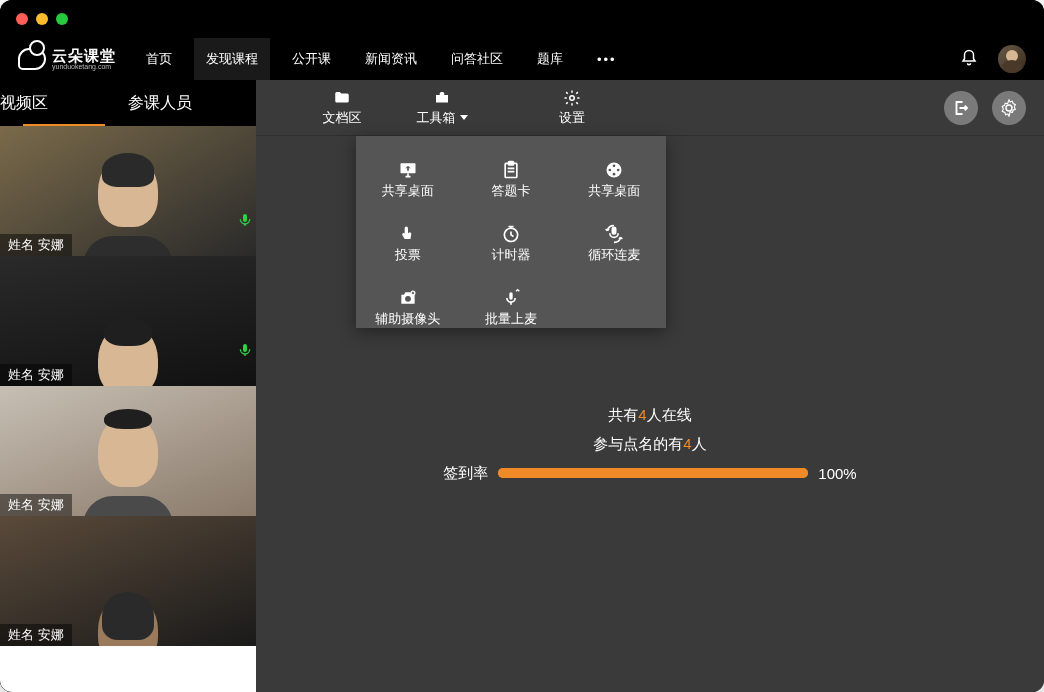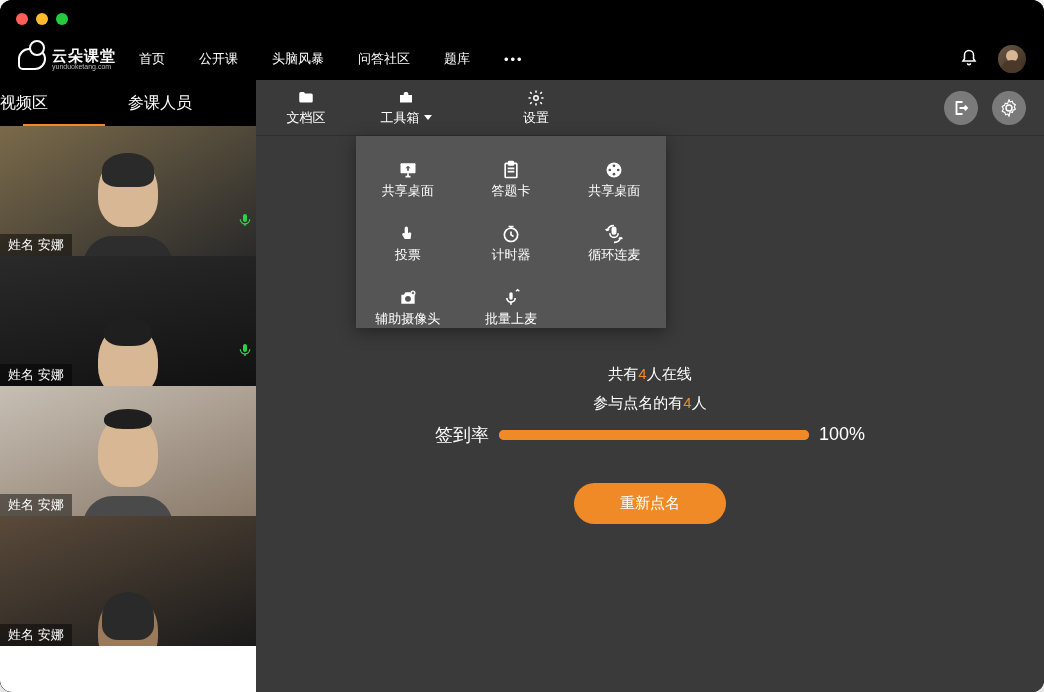--- a/index.html
+++ b/index.html
@@ -2,21 +2,21 @@
 <html><head>
 <meta charset="utf-8">
 <style>
 * { margin:0; padding:0; box-sizing:border-box; font-family:"Microsoft YaHei","PingFang SC",Arial,sans-serif; }
 body { background:#fff; display:flex; align-items:center; justify-content:center; height:100vh; }
 .browser-chrome { width:1044px; height:692px; background:#000; border-radius:12px; overflow:hidden; display:flex; flex-direction:column; box-shadow:0 10px 40px rgba(0,0,0,.25); }
 .titlebar { height:38px; display:flex; align-items:center; padding-left:16px; gap:8px; background:#000; }
 .dot { width:12px; height:12px; border-radius:50%; }
 .dot-r { background:#ff5f56; } .dot-y { background:#ffbd2e; } .dot-g { background:#27c93f; }
 .topnav { height:42px; background:#000; display:flex; align-items:center; padding:0 18px; color:#fff; font-size:13px; gap:10px; }
-.logo { display:flex; align-items:center; gap:6px; margin-right:1px; }
+.logo { display:flex; align-items:center; gap:6px; margin-right:8px; }
 .logo-cloud { width:28px; height:22px; border:2.5px solid #fff; border-radius:14px 14px 14px 6px; position:relative; }
 .logo-cloud:before { content:""; position:absolute; width:12px; height:12px; border:2.5px solid #fff; border-radius:50%; top:-10px; left:9px; background:#000; }
 .logo-txt { display:flex; flex-direction:column; line-height:1; }
 .logo-main { font-size:15px; font-weight:600; letter-spacing:1px; }
 .logo-sub { font-size:7px; color:#bbb; }
 .nav-item { padding:0 12px; cursor:pointer; height:42px; display:flex; align-items:center; }
 .nav-item.active { background:#1a1a1a; }
 .topnav-right { margin-left:auto; display:flex; align-items:center; gap:20px; }
 .bell-icon svg { width:18px; height:18px; }
 .avatar { width:28px; height:28px; border-radius:50%; background:linear-gradient(135deg,#6a5a4a,#3a2a1a); overflow:hidden; position:relative; }
@@ -35,38 +35,38 @@
 .face { width:60px; height:72px; background:#d8b894; border-radius:50% 50% 40% 40%; position:relative; }
 .hair1 { position:absolute; top:-6px; left:6px; width:48px; height:28px; background:#1f1f1f; border-radius:50% 50% 40% 40%; }
 .hair2 { position:absolute; top:-2px; left:4px; width:52px; height:34px; background:#2a2a2a; border-radius:50% 50% 30% 30%; }
 .body1 { position:absolute; bottom:-40px; left:50%; margin-left:-45px; width:90px; height:60px; background:#2d2d2d; border-radius:30px 30px 0 0; }
 .tile-name { position:absolute; left:0; bottom:0; padding:2px 8px; font-size:13px; color:#fff; background:rgba(0,0,0,.45); }
 .mic-badge { position:absolute; right:3px; bottom:28px; width:16px; height:16px; }
 .mic-badge svg { width:16px; height:16px; }
 .tile-empty { height:130px; background:#fff; }
 
 .content { flex:1; display:flex; flex-direction:column; position:relative; color:#fff; }
-.toolbar { height:56px; background:#3a3a3a; display:flex; align-items:stretch; border-bottom:1px solid #2e2e2e; }
+.toolbar { height:56px; background:#3a3a3a; display:flex; align-items:stretch; border-bottom:1px solid #2e2e2e;padding-left:36px; }
 .tool { width:100px; display:flex; flex-direction:column; align-items:center; justify-content:center; gap:2px; font-size:13px; cursor:pointer; }
 .tool svg { width:20px; height:18px; }
 .tool .lbl { display:flex; align-items:center; gap:4px; }
 .caret-d { width:0; height:0; border-left:4px solid transparent; border-right:4px solid transparent; border-top:5px solid #fff; }
 .toolbar-right { margin-left:auto; display:flex; align-items:center; gap:14px; padding-right:18px; }
 .circle-btn { width:34px; height:34px; border-radius:50%; background:#7a7a7a; display:flex; align-items:center; justify-content:center; cursor:pointer; }
 .circle-btn svg { width:18px; height:18px; }
 
 .dropdown { position:absolute; top:56px; left:100px; width:310px; background:#555; display:grid; grid-template-columns:repeat(3,1fr); z-index:5; box-shadow:0 4px 16px rgba(0,0,0,.4); }
 .dd-item { height:64px; display:flex; flex-direction:column; align-items:center; justify-content:flex-end; gap:2px; font-size:13px; cursor:pointer; position:relative; }
 .dd-item svg { width:22px; height:20px; }
 .dd-item.highlighted { outline:2px solid #d9362b; outline-offset:-4px; }
 
 .result-panel { flex:1; display:flex; align-items:center; justify-content:center; }
 .result-inner { display:flex; flex-direction:column; align-items:center; gap:10px; font-size:15px; margin-top:60px; }
 .accent { color:#f08a26; }
-.bar-row { display:flex; align-items:center; gap:10px; font-size:18px; }
+.bar-row { display:flex; align-items:center; gap:10px; font-size:15px; }
 .bar-track { width:310px; height:10px; border-radius:5px; background:#f08a26; position:relative; overflow:hidden; }
 .bar-fill { position:absolute; inset:0; background:#f08a26; }
 .primary-btn { margin-top:26px; background:#f08a26; color:#fff; border:none; padding:11px 46px; border-radius:24px; font-size:15px; cursor:pointer; }
 </style>
 </head>
 <body>
 
 <div class="browser-chrome">
   <div class="titlebar">
     <div class="dot dot-r"></div>
@@ -78,25 +78,28 @@
     <div class="logo">
       <div class="logo-cloud"></div>
       <div class="logo-txt">
         <span class="logo-main">云朵课堂</span>
         <span class="logo-sub">yunduoketang.com</span>
       </div>
     </div>
     <div class="nav-item">
         <span>首页</span>
       </div>
+    <div class="nav-item active">
+        <span>发现课程</span>
+      </div>
     <div class="nav-item">
         <span>公开课</span>
       </div>
     <div class="nav-item">
-        <span>头脑风暴</span>
+        <span>新闻资讯</span>
       </div>
     <div class="nav-item">
         <span>问答社区</span>
       </div>
     <div class="nav-item">
         <span>题库</span>
       </div>
     <div class="nav-item ellipsis">
         <span>•••</span>
       </div>
@@ -288,19 +291,18 @@
           <div>
             <span>参与点名的有</span><span class="accent">4</span><span>人</span>
           </div>
           <div class="bar-row">
             <span>签到率</span>
             <div class="bar-track">
                 <div class="bar-fill" style="width:100%"></div>
               </div>
             <span>100%</span>
           </div>
-          <button class="primary-btn"><span>重新点名</span></button>
         </div>
       </div>
 
     </div>
   </div>
 </div>
 
 </body></html>

